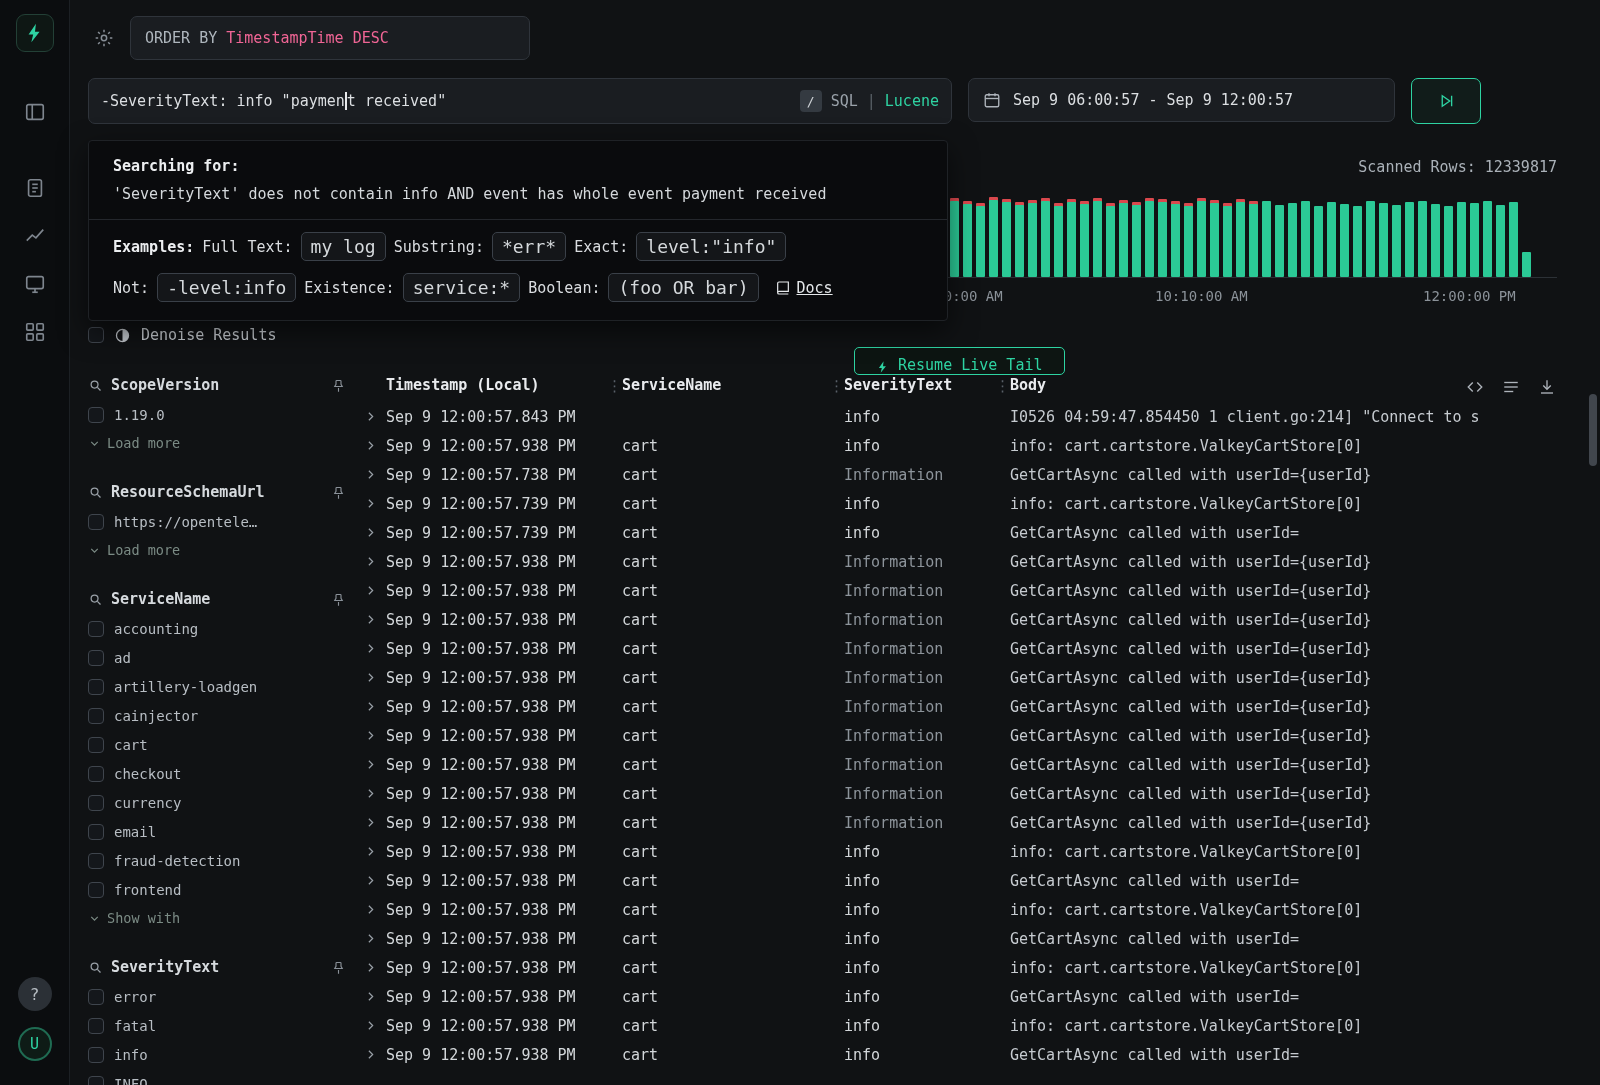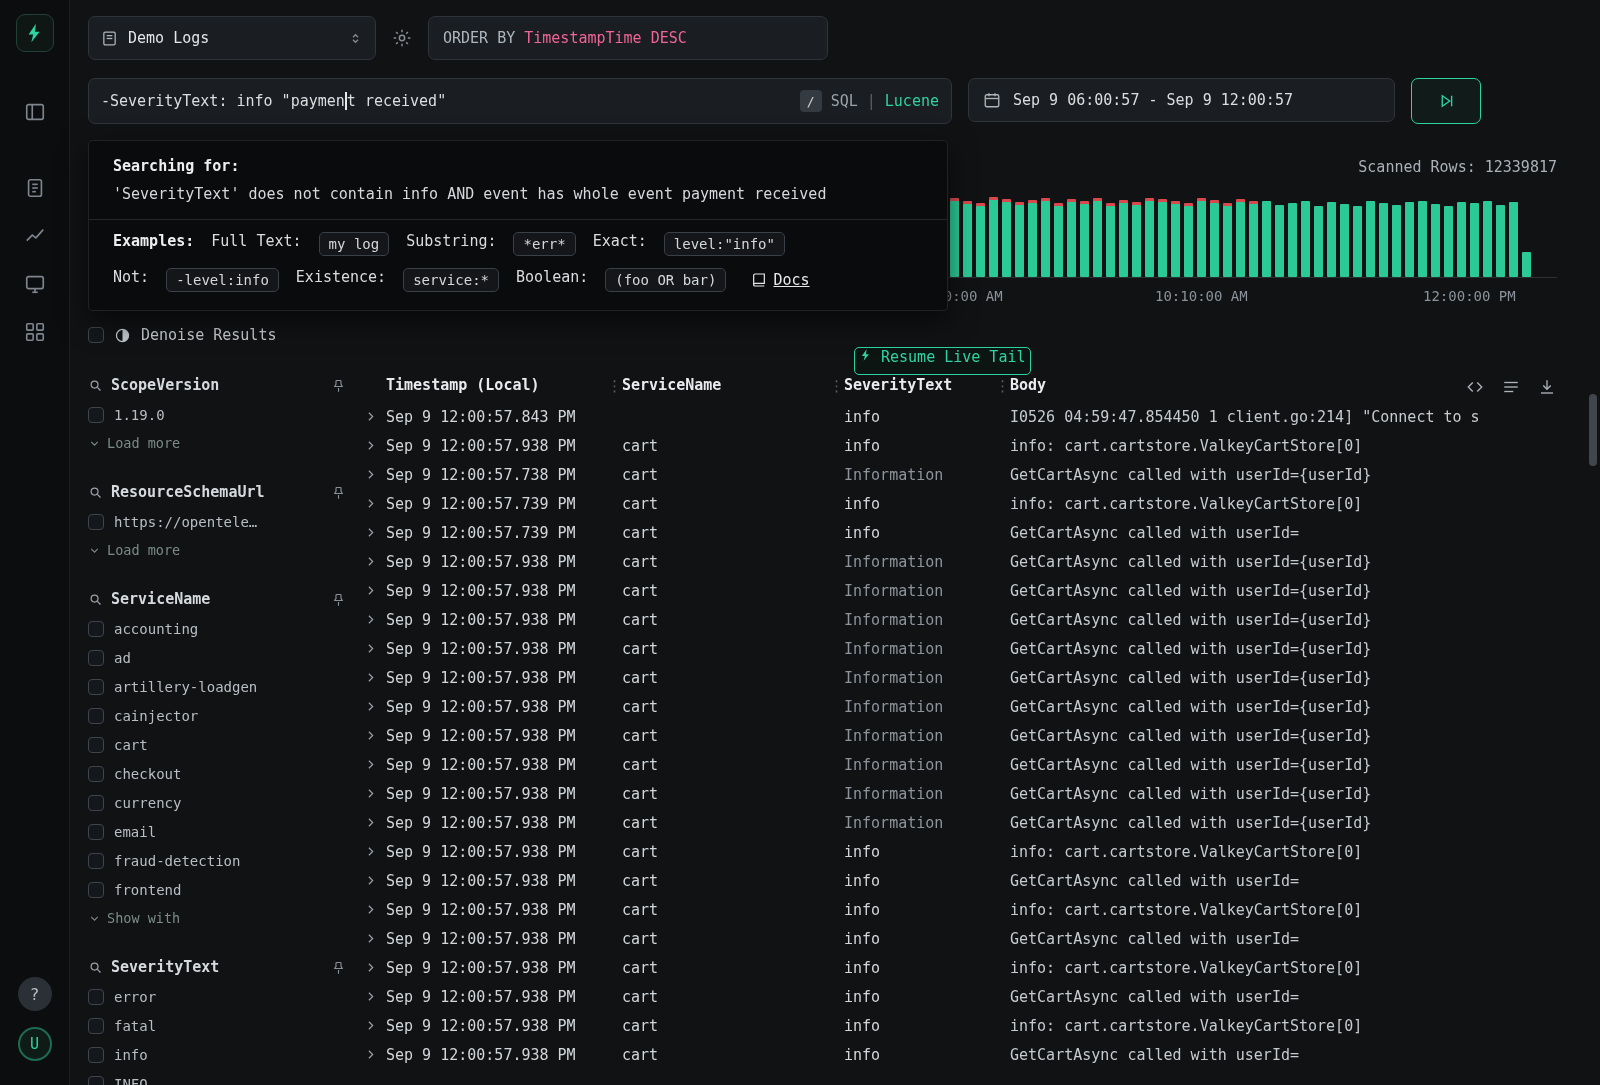--- a/index.html
+++ b/index.html
@@ -47,23 +47,23 @@
   .runbtn{width:70px;height:46px;border:1px solid var(--green,#2ed3a2);border-radius:7px;
     background:rgba(46,211,162,.05);display:flex;align-items:center;justify-content:center;
     color:var(--green,#2ed3a2);flex:none}
 
   
   .helper{position:absolute;left:88px;top:140px;width:860px;background:#0a0b0d;border:1px solid #1f2226;
     border-radius:4px;padding:16px 24px 18px;z-index:40;box-shadow:0 10px 28px rgba(0,0,0,.55)}
   .sh-title{color:#eceef0;font-weight:bold;margin-bottom:10px}
   .sh-desc{color:#d5d9dc;margin-bottom:16px;white-space:nowrap}
   .sh-divider{border-top:1px solid #24272c;margin:0 -24px 6px}
-  .sh-row{display:flex;gap:17px;margin-top:12px;color:#dadde0;white-space:nowrap}
+  .sh-row{display:flex;align-items:center;gap:8px;margin-top:12px;color:#dadde0;white-space:nowrap}
   .sh-strong{font-weight:bold;color:#eceef0}
-  .chip{background:#141619;border:1px solid #3a4048;border-radius:5px;padding:3px 9px;font-size:14px;color:#d5d9dc}
+  .chip{background:#141619;border:1px solid #3a4048;border-radius:5px;padding:3px 9px;font-size:18px;color:#d5d9dc}
   .docs{display:inline-flex;align-items:center;gap:6px;color:#e6e9eb;margin-left:8px;cursor:pointer}
   .docs span{text-decoration:underline}
 
   
   .chart{position:absolute;left:365px;top:158px;width:1192px;height:146px}
   .scanned{position:absolute;right:0;top:0;color:#aab1b8}
   .bars{position:absolute;left:0;right:0;bottom:26px;height:84px;display:flex;align-items:flex-end;gap:4px;
     border-bottom:1px solid #2c3136}
   .bar{flex:0 0 9px;background:var(--bar-green,#2bc996);border-radius:1px}
   .bar.redcap{box-shadow:0 -3px 0 var(--bar-red,#d9484d)}
@@ -79,23 +79,23 @@
   .fsec{margin-top:32px}
   .fsec-head{display:flex;align-items:center;gap:8px;color:#d6dade;font-size:15px;font-weight:bold}
   .fsec-head .mag{color:#9aa1a8}
   .fsec-head .pin{margin-left:auto;margin-right:10px;color:#8a9199;cursor:pointer}
   .fitem{display:flex;align-items:center;gap:10px;margin-top:13px;color:#b8bec4;cursor:pointer}
   .fitem-label{white-space:nowrap;overflow:hidden;text-overflow:ellipsis}
   .fmore{display:flex;align-items:center;gap:6px;margin-top:12px;color:#7b8b85;font-size:13.5px;cursor:pointer}
 
   
   .table{position:absolute;left:360px;top:340px;right:0;bottom:0;overflow:hidden}
-  .livetail{position:absolute;left:494px;top:7px;height:28px;display:flex;align-items:flex-start;gap:8px;
+  .livetail{position:absolute;left:494px;top:7px;height:28px;display:flex;align-items:flex-end;gap:8px;
     border:1px solid var(--green,#2ed3a2);border-radius:5px;color:var(--green,#2ed3a2);
-    padding:0 4px;font-size:15px;background:#0d1512;z-index:5}
+    padding:0 21px;font-size:15px;background:#0d1512;z-index:5}
   .tbl-icons{position:absolute;right:44px;top:38px;display:flex;gap:18px;color:#aeb4bb}
   .tbl-icons span{cursor:pointer}
   .thead{position:absolute;left:0;right:60px;top:36px;display:grid;
     grid-template-columns:26px 236px 222px 166px 1fr;color:#e9ebee;font-weight:bold}
   .th{position:relative;white-space:nowrap}
   .dots{position:absolute;left:-15px;top:1px;color:#596068;font-weight:normal;cursor:col-resize}
   .rows{position:absolute;left:0;right:14px;top:62px;bottom:0}
   .lrow{display:grid;grid-template-columns:26px 236px 222px 166px 1fr;height:29px;align-items:center;cursor:pointer}
   .rchev{color:#9aa1a8;display:flex;align-items:center;padding-left:4px}
   .c-ts,.c-svc{color:#d3d7da;white-space:nowrap;overflow:hidden}
@@ -148,32 +148,20 @@
         <rect x="14" y="14" width="7" height="7" rx="1"></rect>
     </svg>
   </button>
   <div class="rail-bottom">
     <button class="help">?</button>
     <div class="avatar">U</div>
   </div>
 </nav>
 
 <header class="topbar">
-  <div class="box source-select">
-    <svg class="cal" width="17" height="17" viewBox="0 0 24 24" fill="none" stroke="#aeb4bb" stroke-width="1.8">
-      <rect x="4" y="3" width="16" height="18" rx="2"></rect>
-        <line x1="8" y1="8" x2="16" y2="8"></line>
-        <line x1="8" y1="12" x2="16" y2="12"></line>
-    </svg>
-    <span>Demo Logs</span>
-    <svg class="chev" width="15" height="15" viewBox="0 0 24 24" fill="none" stroke="currentColor" stroke-width="2">
-      <path d="M8 10l4-4 4 4"></path>
-        <path d="M8 14l4 4 4-4"></path>
-    </svg>
-  </div>
   <button class="gearbtn">
     <svg width="20" height="20" viewBox="0 0 24 24" fill="none" stroke="currentColor" stroke-width="1.8">
       <circle cx="12" cy="12" r="3.2"></circle>
       <path d="M12 2v3M12 19v3M2 12h3M19 12h3M4.9 4.9l2.1 2.1M17 17l2.1 2.1M19.1 4.9L17 7M7 17l-2.1 2.1"></path>
     </svg>
   </button>
   <div class="box orderby-box">
     <span class="kw">ORDER BY</span>
     <span class="pink">TimestampTime DESC</span>
   </div>

